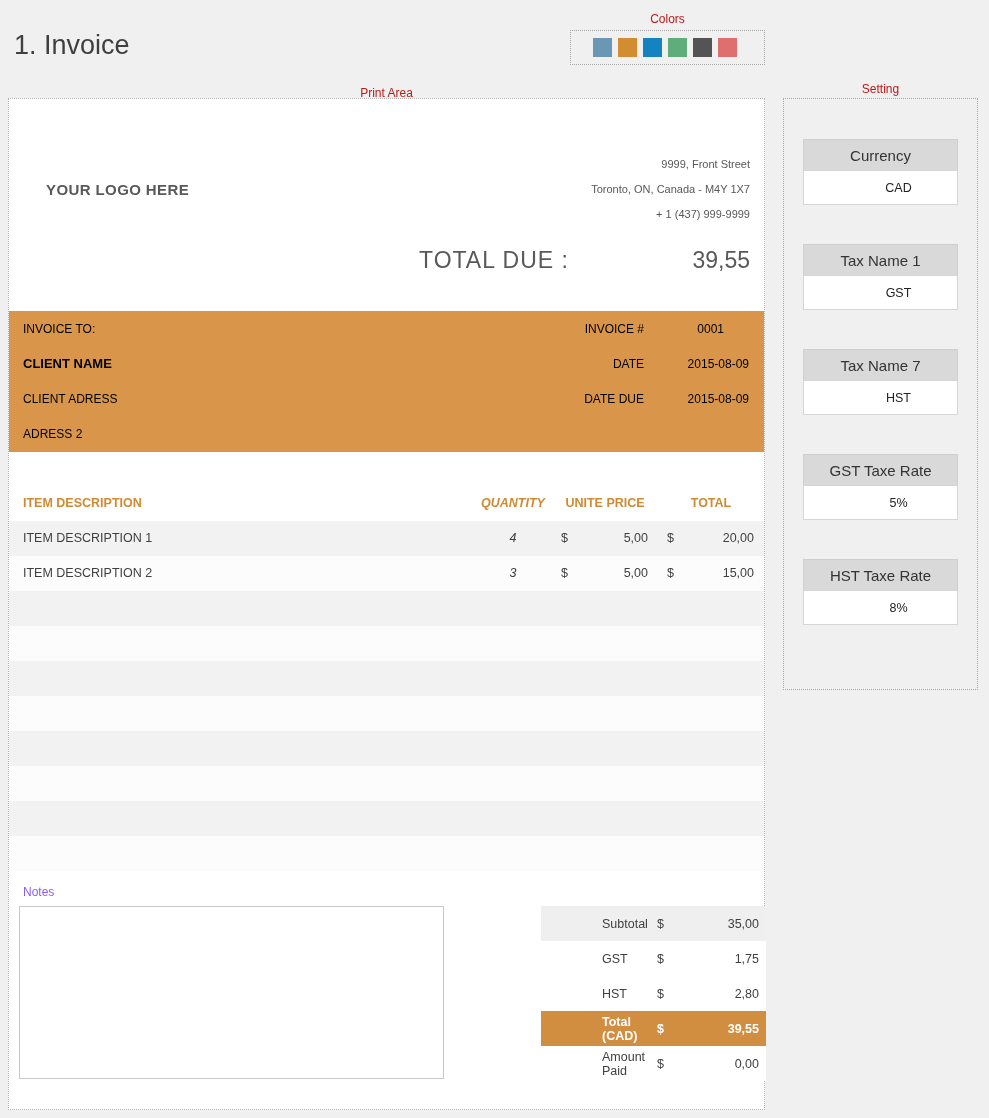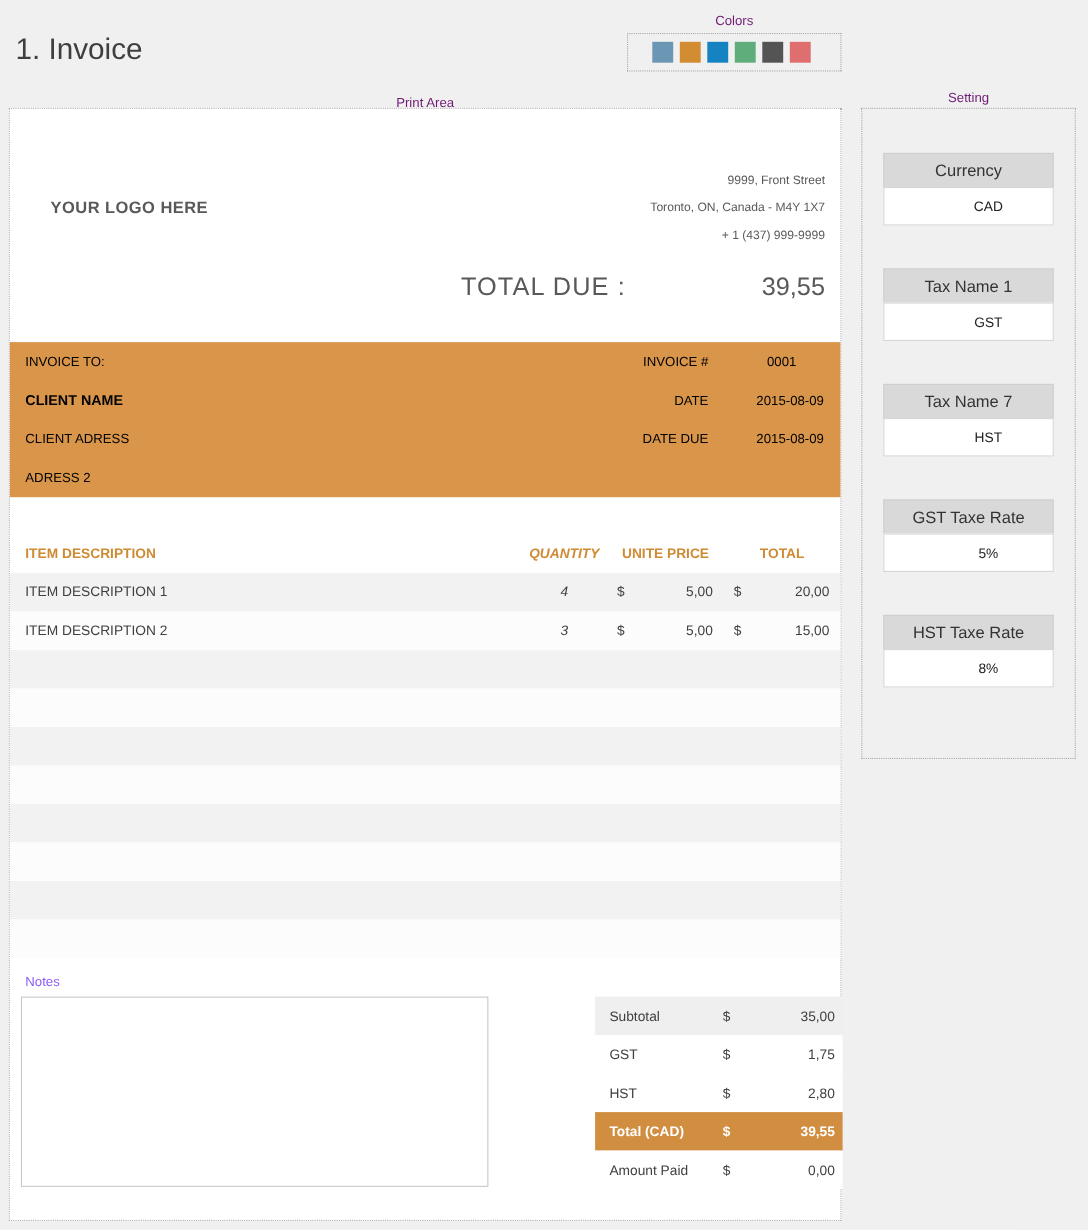--- a/index.html
+++ b/index.html
@@ -8,21 +8,21 @@
     font-family: "Liberation Sans", sans-serif;
     background: #f0f0f0;
     position: relative;
     color: #3f3f3f;
     overflow: hidden;
   }
   .abs { position: absolute; }
 
   
   .page-title { left: 14px; top: 30px; font-size: 27px; color: #3f3f3f; }
-  .group-label { font-size: 12px; color: #701a75; text-align: center; }
+  .group-label { font-size: 12px; color: #b91c1c; text-align: center; }
   .colors-label { left: 570px; top: 12px; width: 195px; }
   .colors-box {
     left: 570px; top: 30px; width: 195px; height: 35px;
     border: 1px dotted #a8a8a8;
     display: flex; align-items: center; gap: 6px; padding-left: 22px;
   }
   .swatch { width: 19px; height: 19px; cursor: pointer; }
 
   
   .print-label { left: 8px; top: 86px; width: 757px; }
@@ -70,21 +70,21 @@
   .notes-label { left: 14px; top: 786px; font-size: 12px; color: #8b5cf6; }
   .notes-box {
     left: 10px; top: 807px; width: 425px; height: 173px;
     background: #ffffff; border: 1px solid #c9c9c9;
     resize: none; outline: none; font-family: "Liberation Sans", sans-serif; font-size: 12px; padding: 6px;
   }
 
   
   .totals { left: 532px; top: 807px; width: 225px; }
   .trow { height: 35px; display: flex; align-items: center; font-size: 12.5px; padding: 0 7px 0 13px; }
-  .trow .t-label { flex: 1; }
+  .trow .t-label { flex: 1; margin-left: 48px; }
   .trow .t-sym { width: 30px; }
   .trow .t-val { width: 72px; text-align: right; }
   .t-gray { background: #efefef; }
   .t-white { background: #ffffff; }
   .t-orange { background: #d18e40; color: #ffffff; font-weight: bold; }
 
   
   .setting-label { left: 783px; top: 82px; width: 195px; }
   .setting-panel {
     left: 783px; top: 98px; width: 195px; height: 592px;

